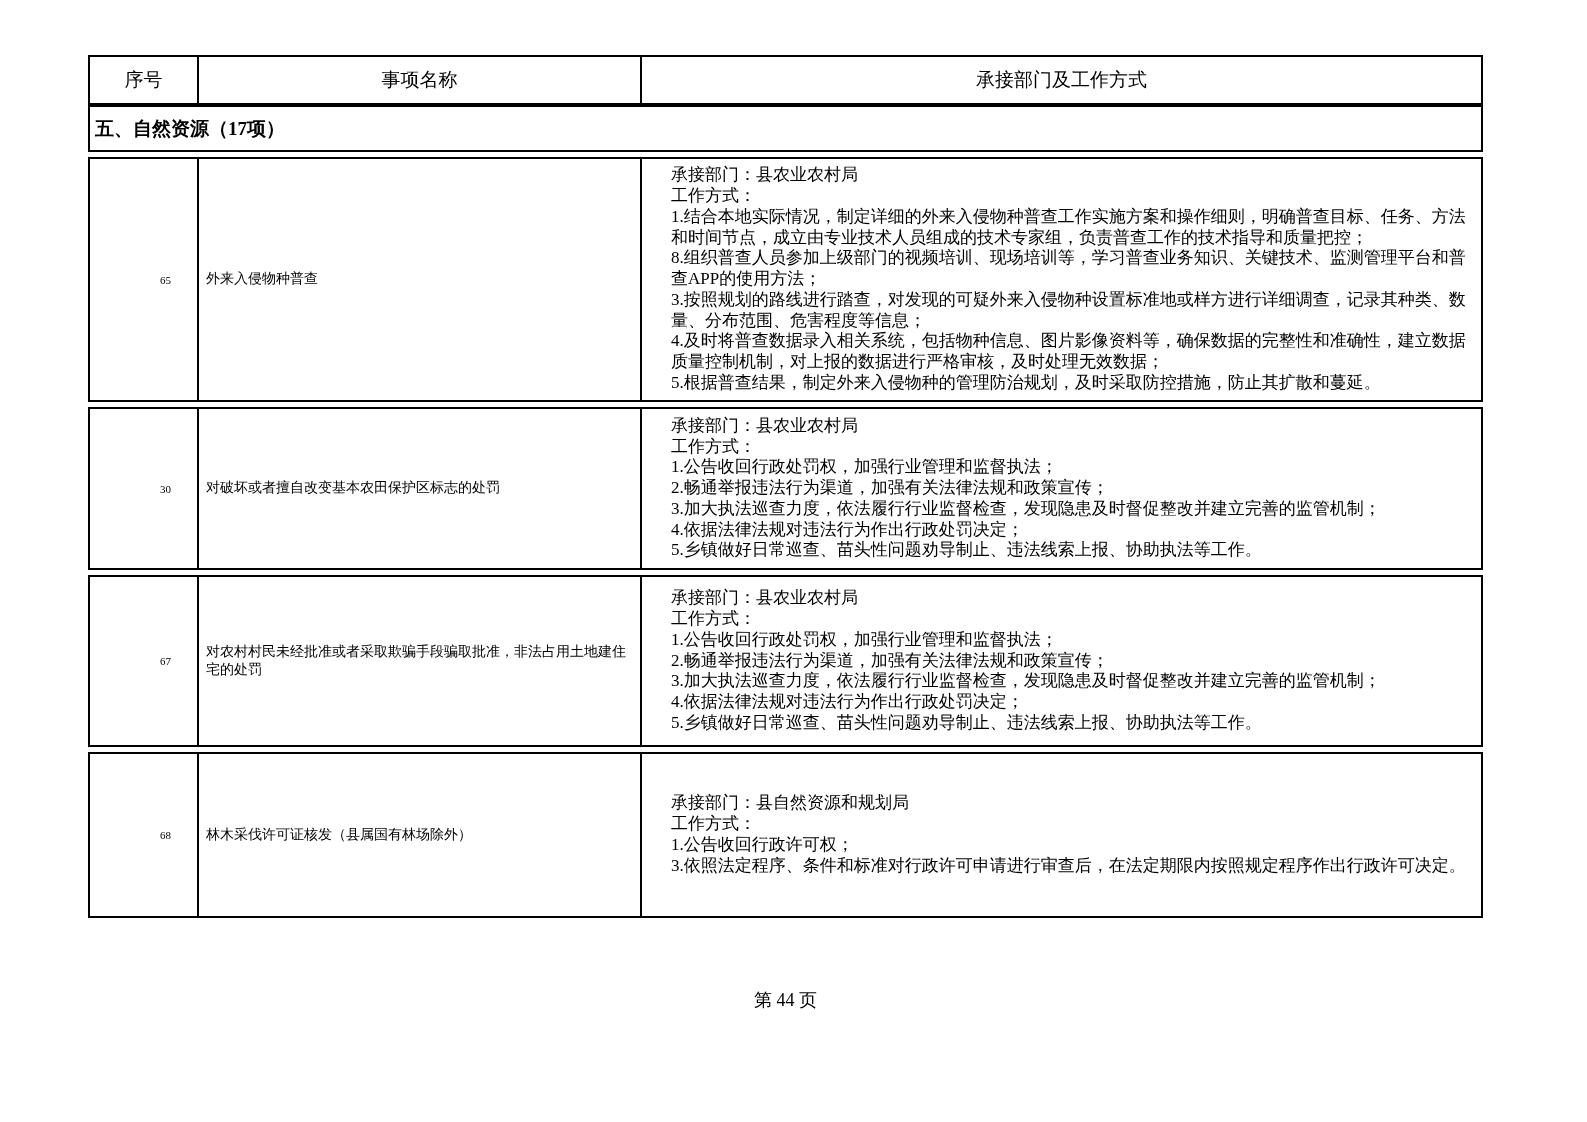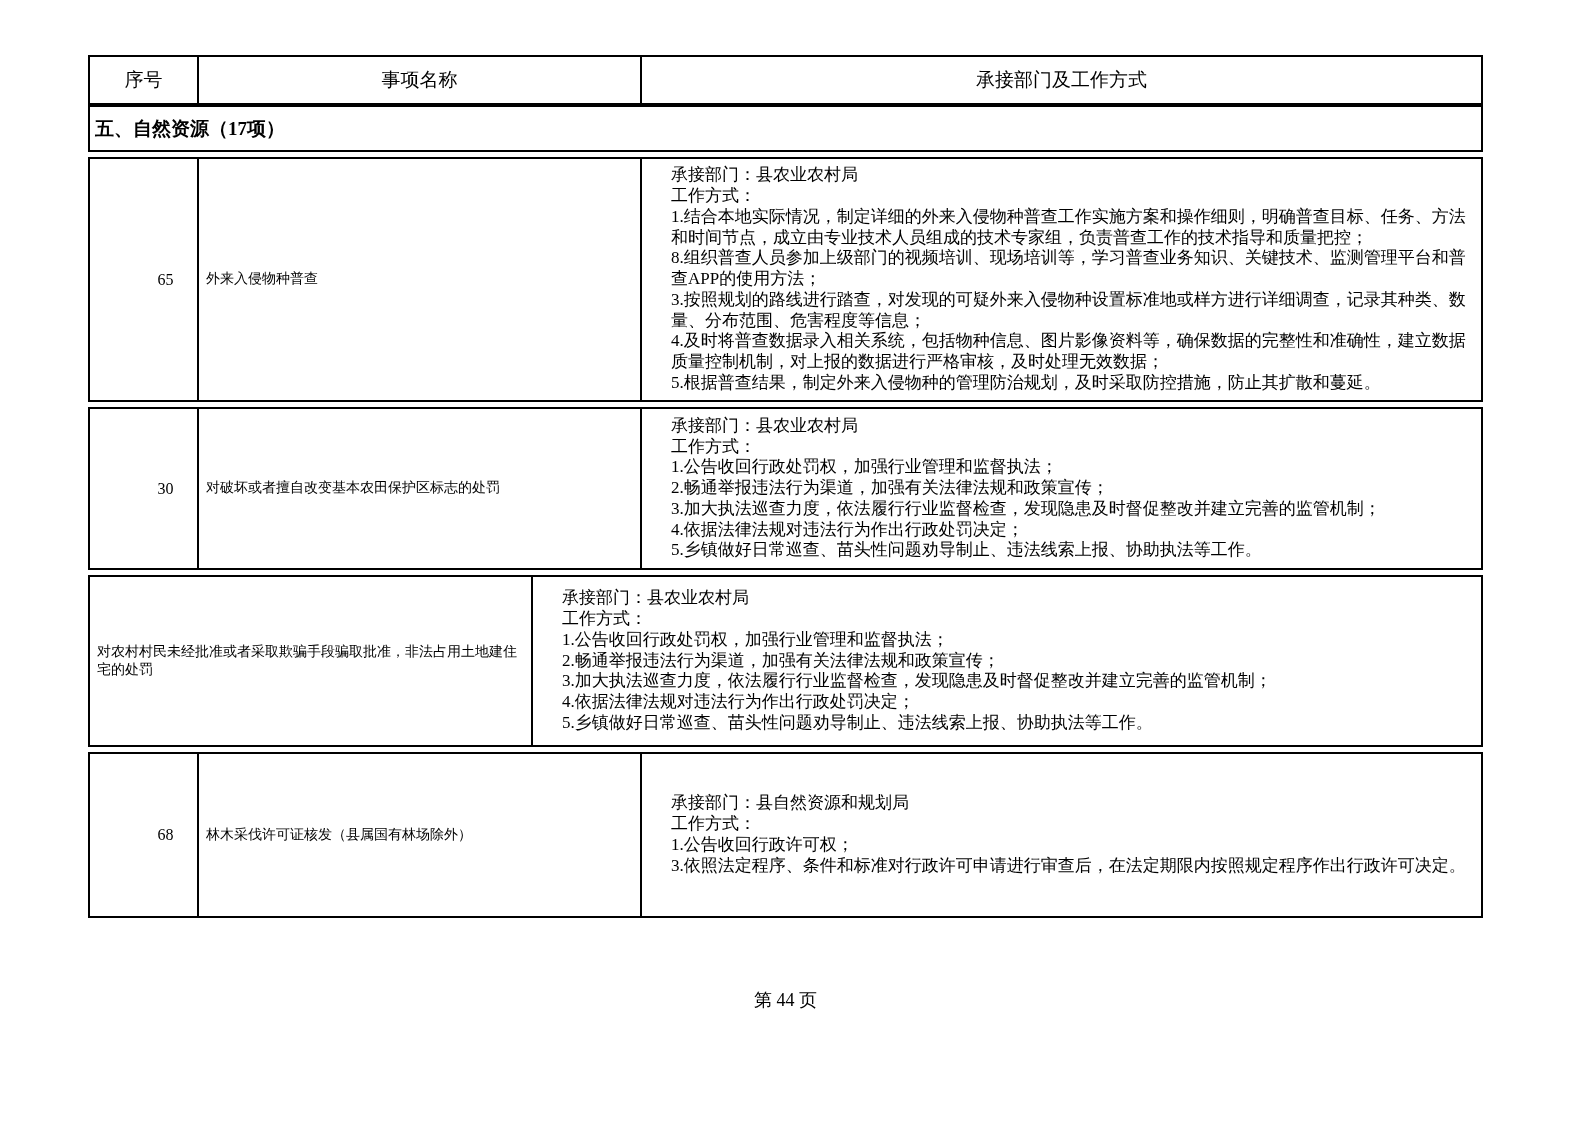--- a/index.html
+++ b/index.html
@@ -48,21 +48,21 @@
   }
   .data-row { margin-bottom: 5px; }
   .cell { box-sizing: border-box; }
   .c1 { width: 109px; border-right: 2px solid #000; }
   .c2 { width: 443px; border-right: 2px solid #000; }
   .c3 { flex: 1; }
   .data-row .c1 {
     display: flex;
     align-items: center;
     justify-content: center;
-    font-size: 16px;
+    font-size: 11px;
     padding-left: 44px;
   }
   .data-row .c2 {
     display: flex;
     align-items: center;
     padding: 4px 7px;
     font-size: 14px;
     line-height: 1.32;
   }
   .data-row .c3 {
@@ -133,20 +133,21 @@
               <div class="detail-line">1.公告收回行政处罚权，加强行业管理和监督执法；</div>
               <div class="detail-line">2.畅通举报违法行为渠道，加强有关法律法规和政策宣传；</div>
               <div class="detail-line">3.加大执法巡查力度，依法履行行业监督检查，发现隐患及时督促整改并建立完善的监管机制；</div>
               <div class="detail-line">4.依据法律法规对违法行为作出行政处罚决定；</div>
               <div class="detail-line">5.乡镇做好日常巡查、苗头性问题劝导制止、违法线索上报、协助执法等工作。</div>
             </div>
     </div>
   </div>
 
   <div class="row data-row r2">
+    <div class="cell c1 num">67</div>
     <div class="cell c2 name">对农村村民未经批准或者采取欺骗手段骗取批准，非法占用土地建住宅的处罚</div>
     <div class="cell c3">
       <div class="detail-inner">
               <div class="detail-line">承接部门：县农业农村局</div>
               <div class="detail-line">工作方式：</div>
               <div class="detail-line">1.公告收回行政处罚权，加强行业管理和监督执法；</div>
               <div class="detail-line">2.畅通举报违法行为渠道，加强有关法律法规和政策宣传；</div>
               <div class="detail-line">3.加大执法巡查力度，依法履行行业监督检查，发现隐患及时督促整改并建立完善的监管机制；</div>
               <div class="detail-line">4.依据法律法规对违法行为作出行政处罚决定；</div>
               <div class="detail-line">5.乡镇做好日常巡查、苗头性问题劝导制止、违法线索上报、协助执法等工作。</div>

